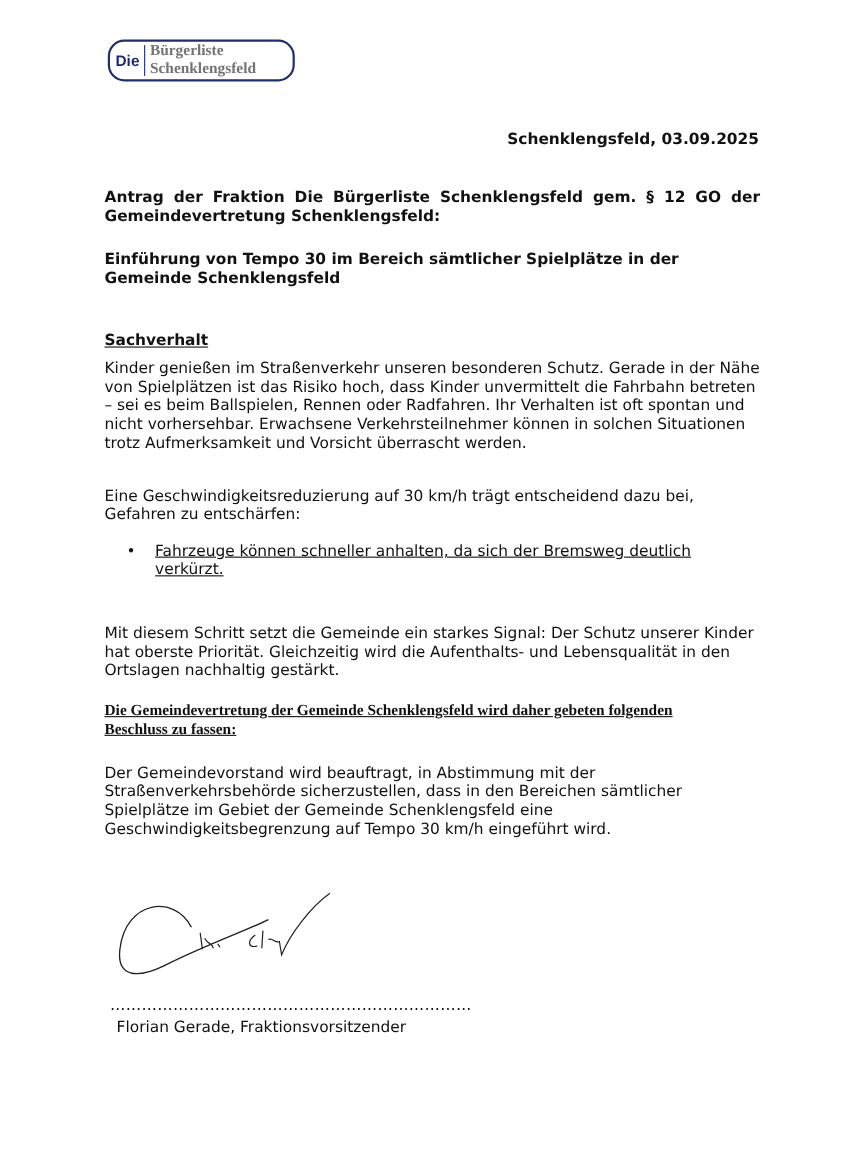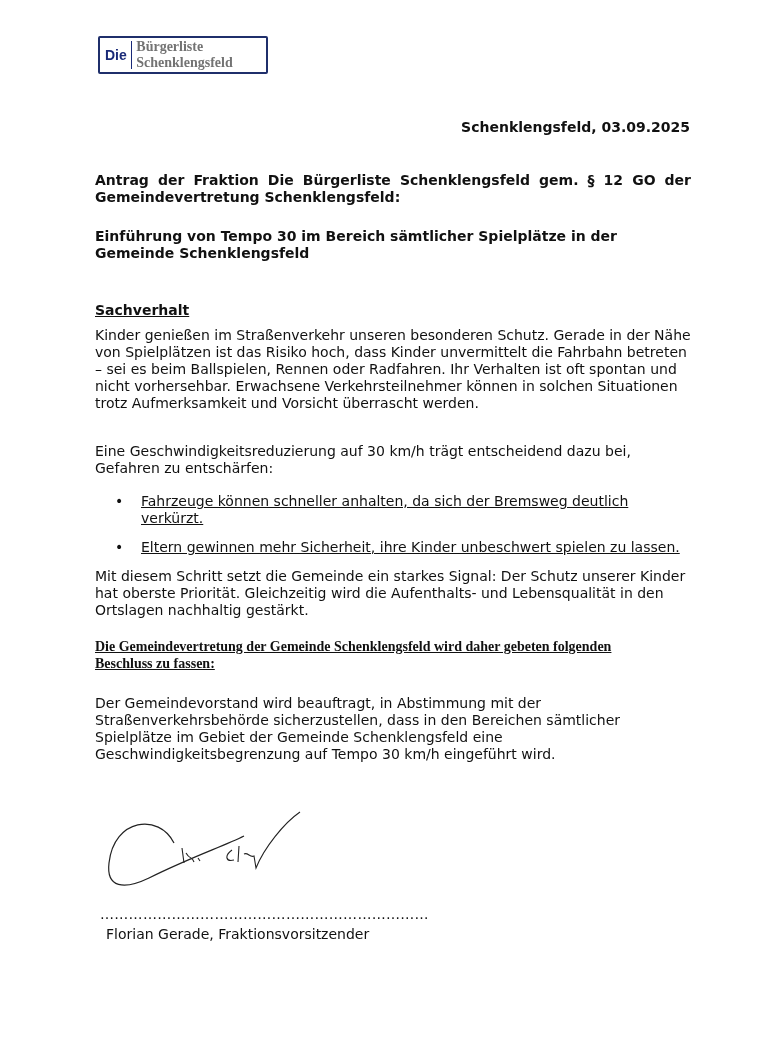--- a/index.html
+++ b/index.html
@@ -1,19 +1,19 @@
 <!DOCTYPE html>
 <html><head>
   <meta charset="utf-8">
   <style>
     html, body { margin: 0; padding: 0; background: #ffffff; }
     body { width: 768px; height: 1045px; position: relative; overflow: hidden;
       font-family: "DejaVu Sans", "Liberation Sans", sans-serif; color: #111; }
     .logo { position: absolute; left: 98px; top: 36px; width: 170px; height: 38px;
-      border: 2px solid #1f2f6b; border-radius: 2px; box-sizing: border-box;
+      border: 2px solid #1f2f6b; border-radius: 15px; box-sizing: border-box;
       display: flex; align-items: center; padding-left: 5px; }
     .logo .die { font-family: "Liberation Sans", sans-serif; font-weight: bold; font-size: 14px; color: #1a2a78; }
     .logo .sep { width: 1.5px; height: 28px; background: #1a2a78; margin: 0 4px; }
     .logo .name { font-family: Liberation Serif, serif; font-weight: bold; font-size: 14px; color: #737373; line-height: 16px; }
     .date { position: absolute; right: 78px; top: 119px; font-weight: bold; font-size: 14px; }
     .block { position: absolute; left: 95px; width: 596px; font-size: 14px; line-height: 17px; }
     .bold { font-weight: bold; }
     .justify { text-align: justify; text-align-last: left; }
     .ul { text-decoration: underline; }
     .bullets { list-style: none; margin: 0; padding: 0; }
@@ -42,21 +42,20 @@
 <div class="block bold" style="top:228px; width:560px;">Einführung von Tempo 30 im Bereich sämtlicher Spielplätze in der Gemeinde Schenklengsfeld</div>
 
 <div class="block bold ul" style="top:302px;">Sachverhalt</div>
 
 <div class="block" style="top:327px;">Kinder genießen im Straßenverkehr unseren besonderen Schutz. Gerade in der Nähe von Spielplätzen ist das Risiko hoch, dass Kinder unvermittelt die Fahrbahn betreten – sei es beim Ballspielen, Rennen oder Radfahren. Ihr Verhalten ist oft spontan und nicht vorhersehbar. Erwachsene Verkehrsteilnehmer können in solchen Situationen trotz Aufmerksamkeit und Vorsicht überrascht werden.</div>
 
 <div class="block" style="top:423px;margin-top:20px;">Eine Geschwindigkeitsreduzierung auf 30 km/h trägt entscheidend dazu bei, Gefahren zu entschärfen:</div>
 
 <ul class="block bullets" style="top:493px;text-decoration:underline;">
   <li>Fahrzeuge können schneller anhalten, da sich der Bremsweg deutlich verkürzt.</li>
-  <li>Eltern gewinnen mehr Sicherheit, ihre Kinder unbeschwert spielen zu lassen.</li>
 </ul>
 
 <div class="block" style="top:568px;">Mit diesem Schritt setzt die Gemeinde ein starkes Signal: Der Schutz unserer Kinder hat oberste Priorität. Gleichzeitig wird die Aufenthalts- und Lebensqualität in den Ortslagen nachhaltig gestärkt.</div>
 
 <div class="block bold ul" style="top:638px; width:560px;font-family:Liberation Serif, serif;">Die Gemeindevertretung der Gemeinde Schenklengsfeld wird daher gebeten folgenden Beschluss zu fassen:</div>
 
 <div class="block" style="top:695px; width:600px;">Der Gemeindevorstand wird beauftragt, in Abstimmung mit der Straßenverkehrsbehörde sicherzustellen, dass in den Bereichen sämtlicher Spielplätze im Gebiet der Gemeinde Schenklengsfeld eine Geschwindigkeitsbegrenzung auf Tempo 30 km/h eingeführt wird.</div>
 
 <svg class="sig" width="210" height="90" viewBox="0 0 210 90">
   <path d="M70,35 C55,5 10,10 5,55 C2,80 20,82 45,70 C85,50 120,38 140,28" fill="none" stroke="#222" stroke-width="1.2"></path>

